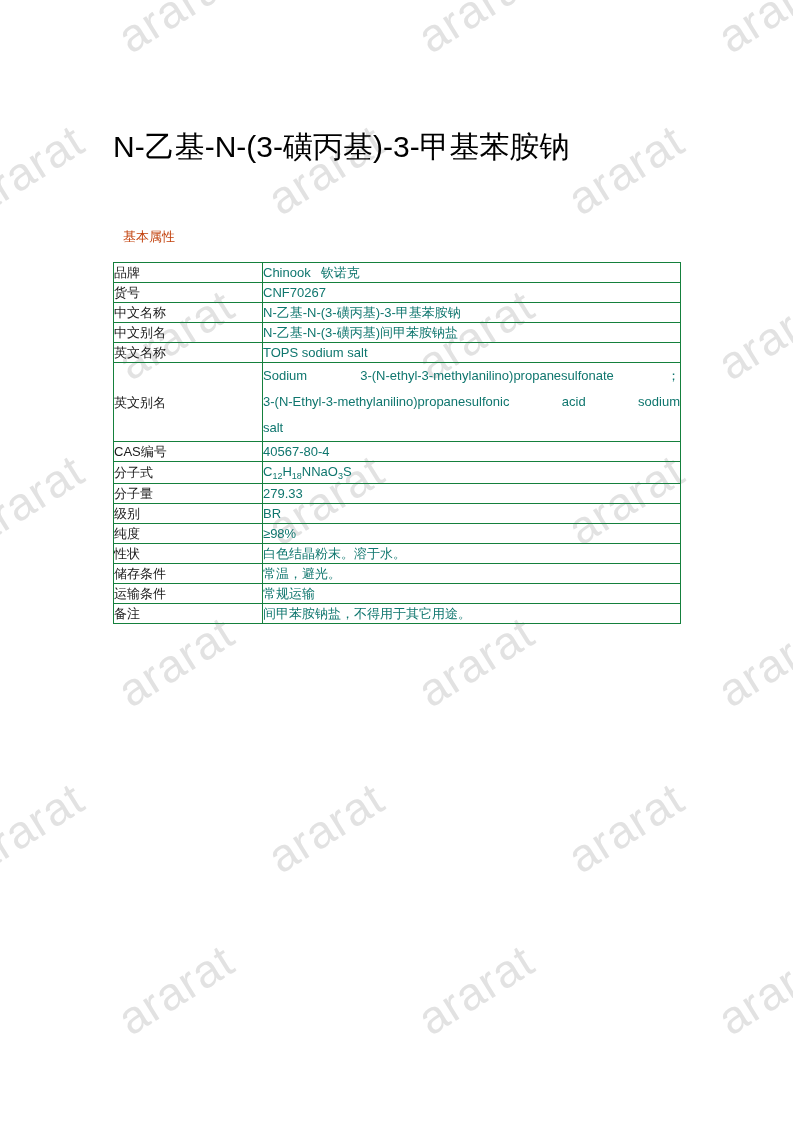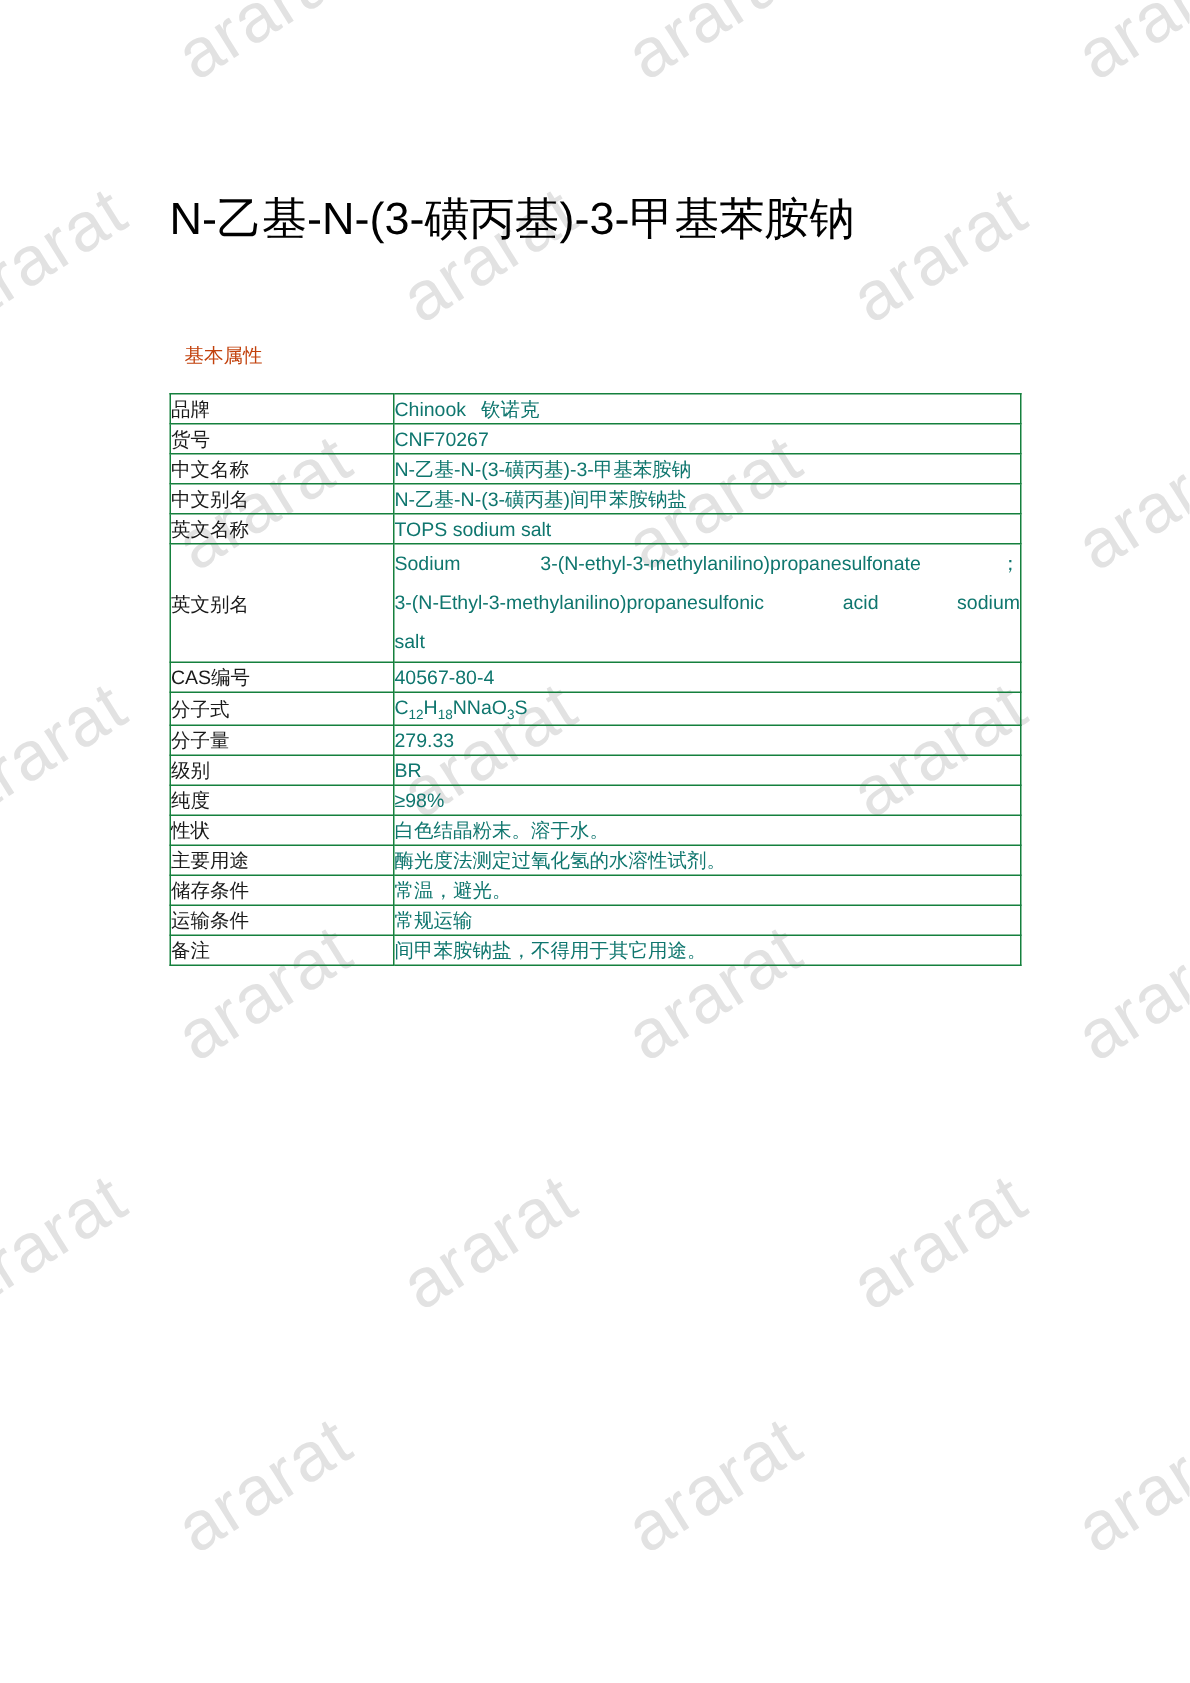--- a/index.html
+++ b/index.html
@@ -209,24 +209,20 @@
         </tr>
         <tr>
           <td class="cell-label">纯度</td>
           <td class="cell-value">≥98%</td>
         </tr>
         <tr>
           <td class="cell-label">性状</td>
           <td class="cell-value">白色结晶粉末。溶于水。</td>
         </tr>
         <tr>
-          <td class="cell-label">主要用途</td>
-          <td class="cell-value">酶光度法测定过氧化氢的水溶性试剂。</td>
-        </tr>
-        <tr>
           <td class="cell-label">储存条件</td>
           <td class="cell-value">常温，避光。</td>
         </tr>
         <tr>
           <td class="cell-label">运输条件</td>
           <td class="cell-value">常规运输</td>
         </tr>
         <tr>
           <td class="cell-label">备注</td>
           <td class="cell-value">间甲苯胺钠盐，不得用于其它用途。</td>

